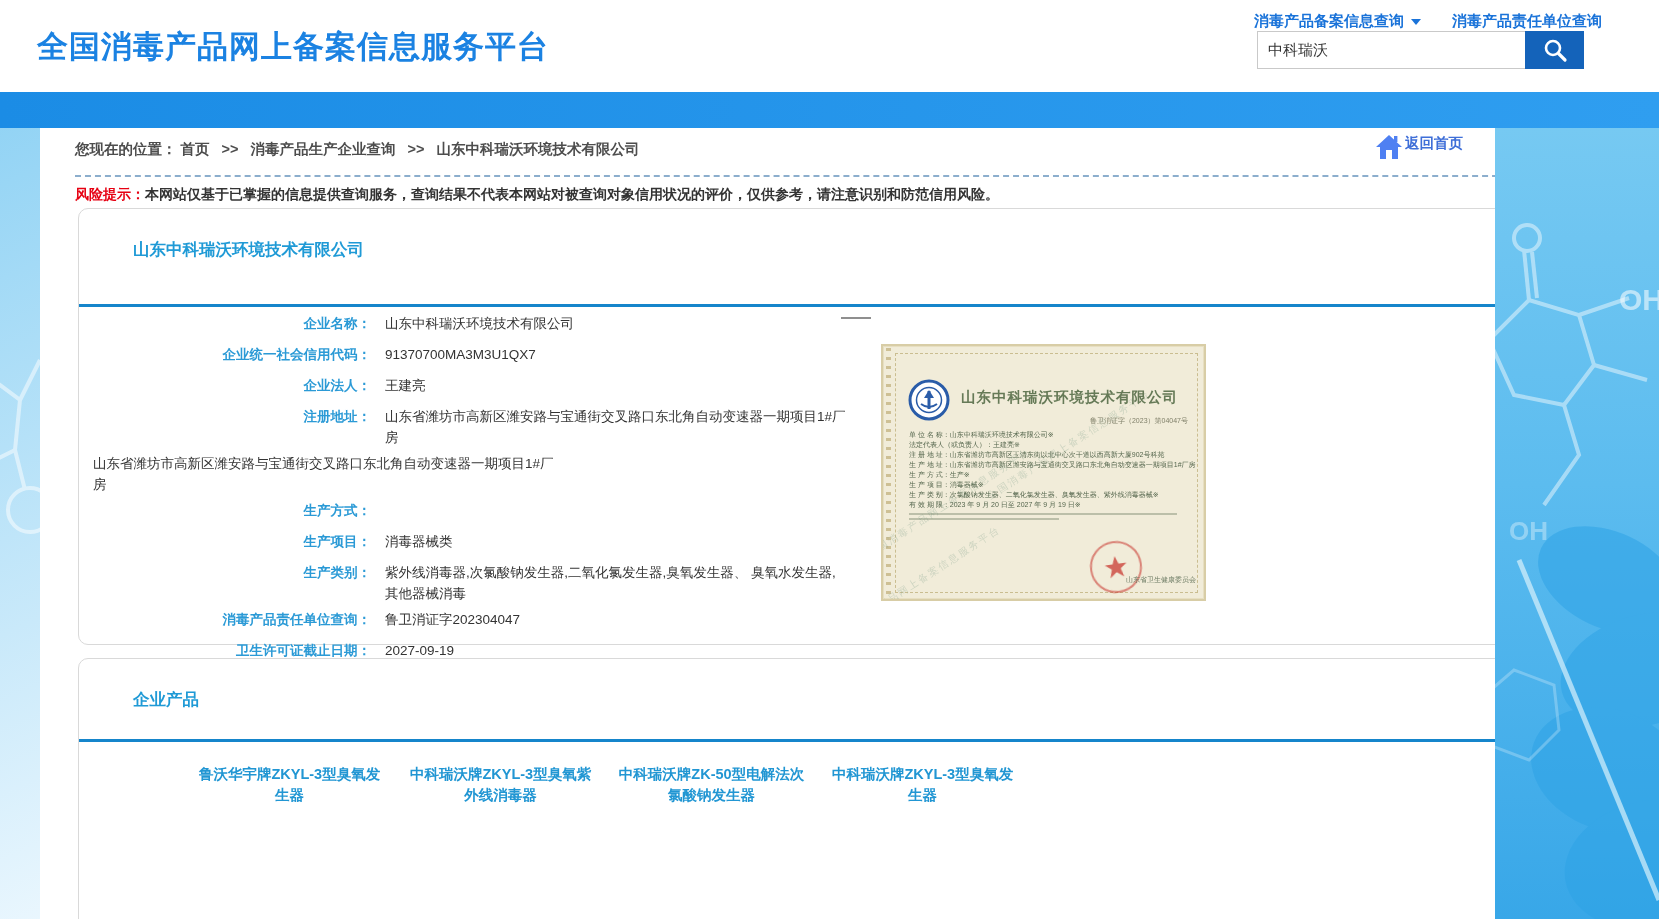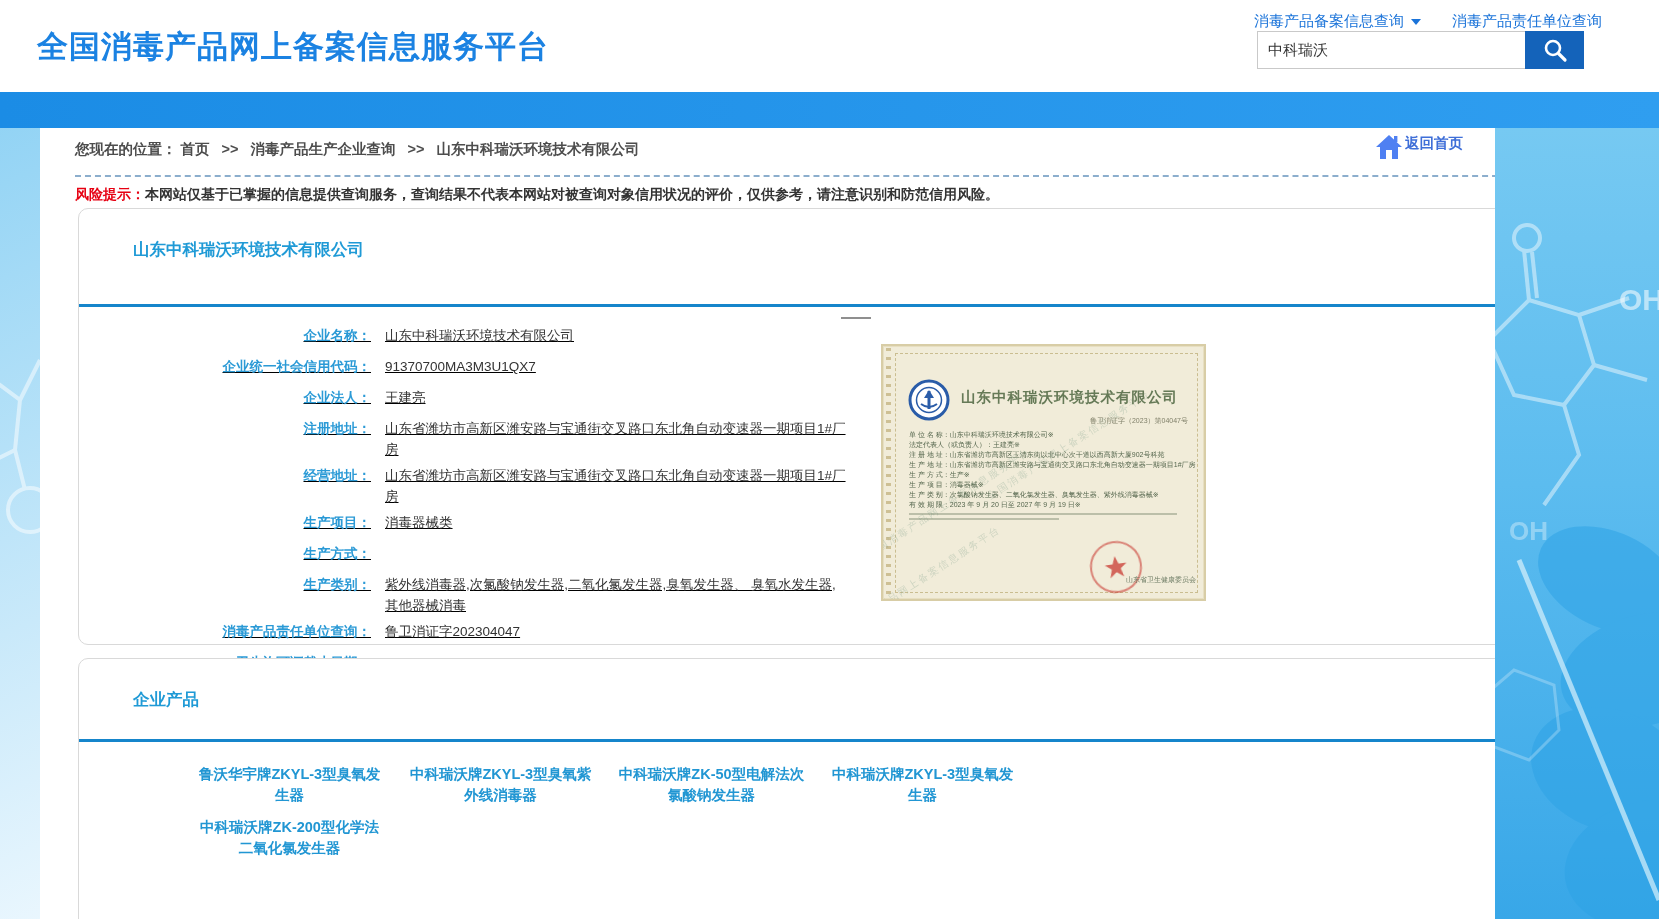--- a/index.html
+++ b/index.html
@@ -5,21 +5,21 @@
   * { margin:0; padding:0; box-sizing:border-box; }
   html,body { width:1659px; height:919px; overflow:hidden; background:#fff;
               font-family:"Liberation Sans","DejaVu Sans",sans-serif; }
 
   
   .header { position:absolute; top:0; left:0; width:1659px; height:92px; background:#fff; z-index:5; }
   .site-title { position:absolute; left:37px; top:26px; font-size:31px; font-weight:bold;
                 color:#1b82e2; letter-spacing:1px; white-space:nowrap; }
   .top-right { position:absolute; right:57px; top:0; width:348px; z-index:6; }
   .top-links { position:absolute; top:12px; left:0; width:348px; display:flex; align-items:center;
-               justify-content:space-between; font-size:15px; font-weight:normal; color:#1a73d9; white-space:nowrap; }
+               justify-content:space-between; font-size:15px; font-weight:bold; color:#1a73d9; white-space:nowrap; }
   .top-link { cursor:pointer; display:flex; align-items:center; gap:7px; }
   .caret { width:0; height:0; border-left:5px solid transparent; border-right:5px solid transparent;
            border-top:6px solid #1a73d9; display:inline-block; }
   .search-bar { position:absolute; top:31px; left:3px; width:345px; height:38px; display:flex; }
   .search-input { width:268px; height:38px; border:1px solid #c9c9c9; border-right:none; outline:none;
                   padding:0 10px; font-size:15px; color:#333; font-family:inherit; }
   .search-btn { width:59px; height:38px; background:#1463ba; border:none; cursor:pointer;
                 display:flex; align-items:center; justify-content:center; }
 
   
@@ -47,21 +47,21 @@
   .card { position:absolute; left:38px; width:1448px; background:#fff; border:1px solid #d9d9d9;
           border-radius:10px; }
   .card1 { top:80px; height:437px; }
   .card2 { top:530px; height:450px; }
   .card-title { position:absolute; left:54px; top:30px; font-size:16.5px; font-weight:bold; color:#1f9ad6; }
   .title-rule { position:absolute; left:0; height:3px; width:1420px; background:#1585cb; }
   .card1 .title-rule { top:95px; }
   .card2 .title-rule { top:80px; }
 
   
-  .fields { position:absolute; left:0; top:111px; width:840px;text-decoration:underline; }
+  .fields { position:absolute; left:0; top:99px; width:840px; }
   .frow { display:flex; align-items:flex-start; min-height:31px; }
   .flbl { width:292px; text-align:right; color:#2b9ad6; font-weight:bold; font-size:13.5px; line-height:31px;
           white-space:nowrap; }
   .fval { margin-left:14px; max-width:462px; color:#333; font-size:13.5px; line-height:21px; padding-top:5px; }
 
   
   .cert-artifact-dash { position:absolute; left:762px; top:108px; width:30px; height:2px; background:#8f8f8f; }
   .cert { position:absolute; left:802px; top:135px; width:325px; height:257px; background:#f1ecd9;
           border:2px solid #d8cda6; box-shadow:inset 0 0 0 1px #e7dfc2; overflow:hidden; }
   .cert-dots { position:absolute; left:3px; top:2px; bottom:2px; width:5px;
@@ -200,30 +200,29 @@
       </div>
       <div class="frow">
         <div class="flbl">企业法人：</div>
         <div class="fval">王建亮</div>
       </div>
       <div class="frow">
         <div class="flbl">注册地址：</div>
         <div class="fval">山东省潍坊市高新区潍安路与宝通街交叉路口东北角自动变速器一期项目1#厂房</div>
       </div>
       <div class="frow">
-        <div class="flbl">经营地址：</div>
         <div class="fval">山东省潍坊市高新区潍安路与宝通街交叉路口东北角自动变速器一期项目1#厂房</div>
+      </div>
+      <div class="frow">
+        <div class="flbl">生产方式：</div>
+        <div class="fval"></div>
       </div>
       <div class="frow">
         <div class="flbl">生产项目：</div>
         <div class="fval">消毒器械类</div>
-      </div>
-      <div class="frow">
-        <div class="flbl">生产方式：</div>
-        <div class="fval"></div>
       </div>
       <div class="frow">
         <div class="flbl">生产类别：</div>
         <div class="fval">紫外线消毒器,次氯酸钠发生器,二氧化氯发生器,臭氧发生器、 臭氧水发生器,其他器械消毒</div>
       </div>
       <div class="frow">
         <div class="flbl">消毒产品责任单位查询：</div>
         <div class="fval">鲁卫消证字202304047</div>
       </div>
       <div class="frow">
@@ -273,17 +272,16 @@
   </div>
 
   <div class="card card2">
     <div class="card-title">企业产品</div>
     <div class="title-rule"></div>
     <div class="products">
       <div class="product">鲁沃华宇牌ZKYL-3型臭氧发生器</div>
       <div class="product">中科瑞沃牌ZKYL-3型臭氧紫外线消毒器</div>
       <div class="product">中科瑞沃牌ZK-50型电解法次氯酸钠发生器</div>
       <div class="product">中科瑞沃牌ZKYL-3型臭氧发生器</div>
-      <div class="product">中科瑞沃牌ZK-200型化学法二氧化氯发生器</div>
     </div>
   </div>
 
 </div>
 
 </body></html>

